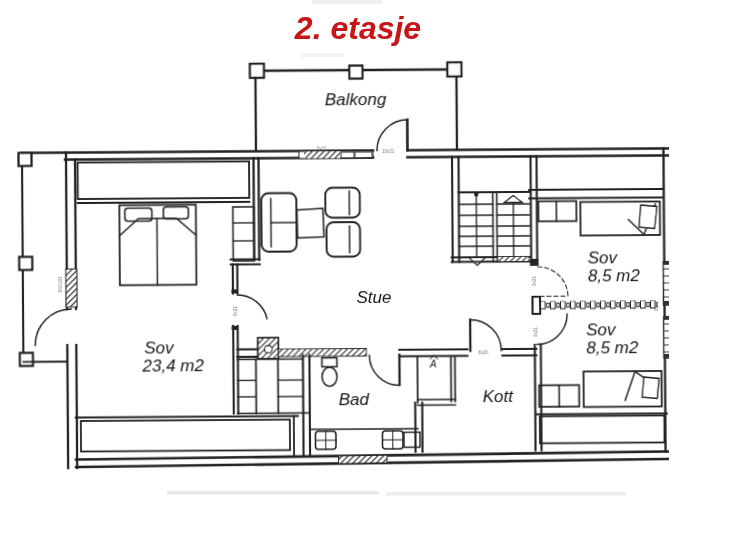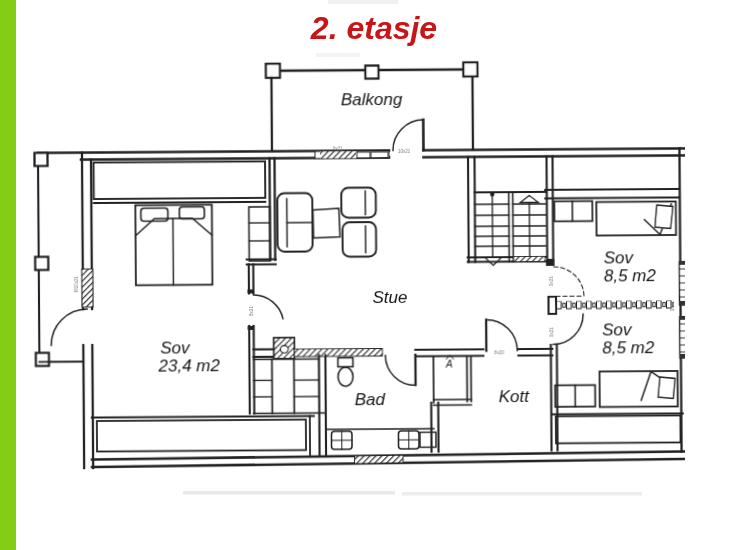--- a/index.html
+++ b/index.html
@@ -1,15 +1,15 @@
 <!DOCTYPE html>
 <html><head><meta charset="utf-8">
 <style>
 html,body{margin:0;padding:0;background:#fff;}
-#c{width:669px;height:550px;position:relative;overflow:hidden;background:#84cc16;padding-left:16px;}
+#c{width:669px;height:550px;position:relative;overflow:hidden;background:#eab308;}
 text{font-family:"Liberation Sans",sans-serif;}
 .lbl{font:italic 17px "Liberation Sans",sans-serif;fill:#161616;}
 .tiny{font:4.5px "Liberation Sans",sans-serif;fill:#777;}
 </style></head>
 <body>
 <div id="c">
 <svg width="752" height="550" viewBox="0 0 752 550">
 <defs>
 <filter id="soft" x="-2%" y="-2%" width="104%" height="104%">
           <feGaussianBlur stdDeviation="0.28"></feGaussianBlur>

